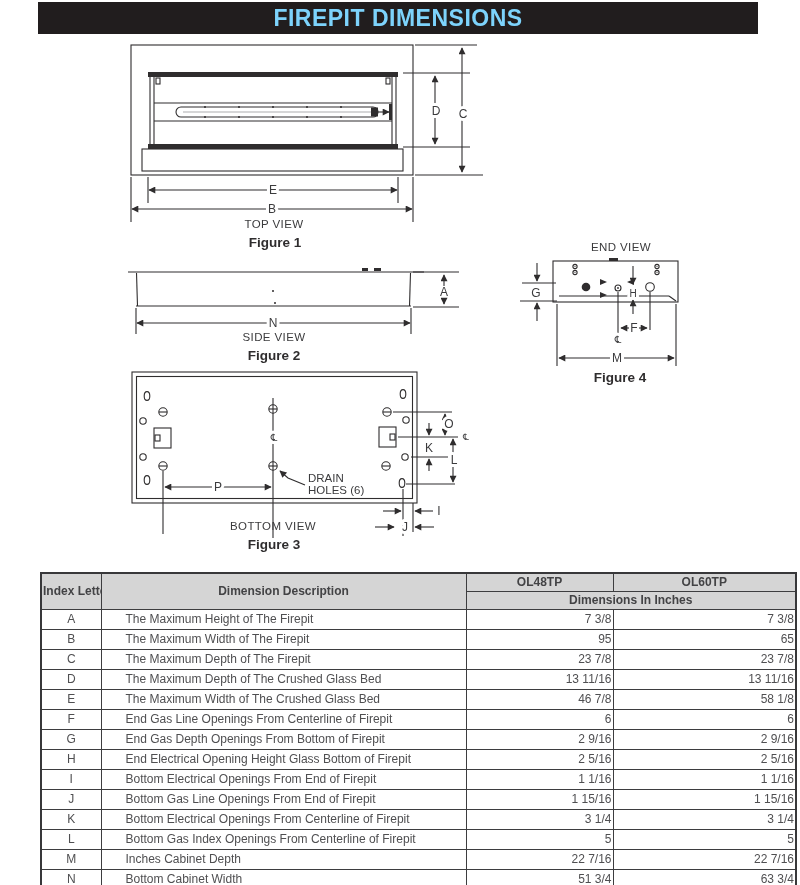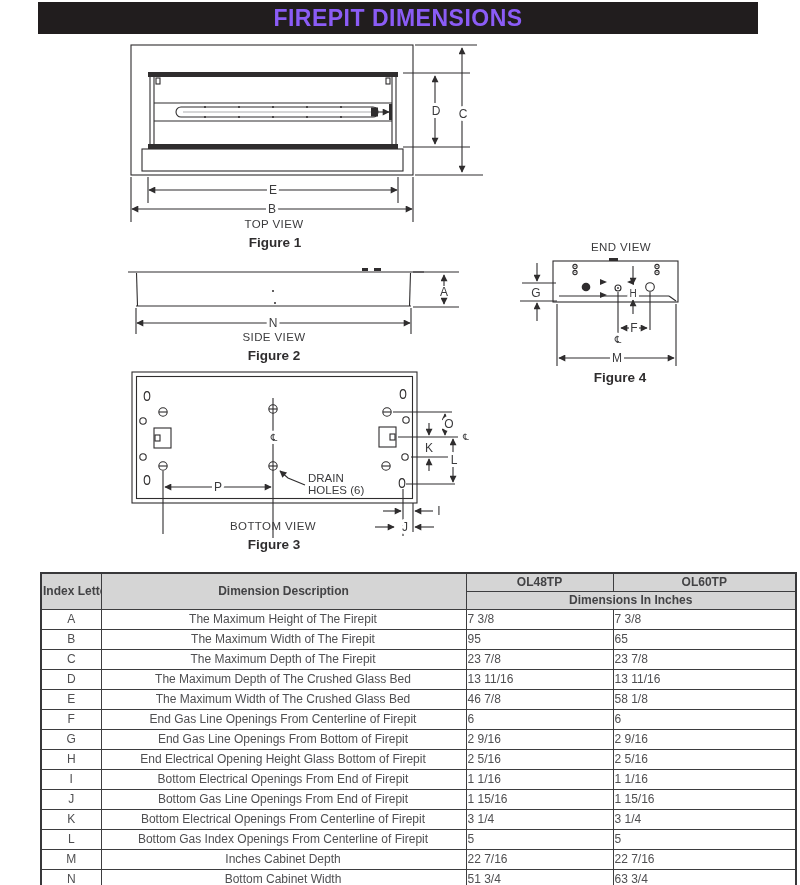--- a/index.html
+++ b/index.html
@@ -1,41 +1,41 @@
 <!DOCTYPE html>
 <html><head>
 <meta charset="utf-8">
 <style>
   html,body{margin:0;padding:0;background:#fff;}
   .page{position:relative;width:800px;height:885px;overflow:hidden;background:#fff;
         font-family:"Liberation Sans","DejaVu Sans",sans-serif;}
   .title-bar{position:absolute;left:38px;top:2px;width:720px;height:32px;background:#211d1e;
              display:flex;align-items:center;justify-content:center;}
-  .title-bar span{color:#8b5cf6;font-size:23px;font-weight:bold;letter-spacing:.5px;}
+  .title-bar span{color:#7dd3fc;font-size:23px;font-weight:bold;letter-spacing:.5px;}
   svg.diagram{position:absolute;left:0;top:0;width:800px;height:570px;}
   svg text{font-family:"Liberation Sans","DejaVu Sans",sans-serif;}
   .d{stroke:#2f2d2e;fill:none;stroke-width:1.1;}
   .f{fill:#2f2d2e;stroke:none;}
   .t{fill:#3b3b3d;font-size:12px;text-anchor:middle;}
   .halo{paint-order:stroke;stroke:#fff;stroke-width:6px;stroke-linejoin:round;}
   .view{font-size:11.5px;letter-spacing:.4px;}
   .cap{font-size:13.5px;font-weight:bold;fill:#2f2d2e;}
   .small{font-size:10px;}
   .tiny{font-size:9px;}
   .note{font-size:11.5px;text-anchor:start;}
   table.dims{position:absolute;left:40px;top:572px;width:755px;border-collapse:collapse;
              table-layout:fixed;font-size:12px;color:#4f4f51;border:2px solid #38383a;}
   table.dims th,table.dims td{border:1.5px solid #3d3d3f;overflow:hidden;white-space:nowrap;}
   table.dims thead th{background:#d5d5d5;font-weight:bold;font-size:12px;color:#434345;}
   th.hidx{white-space:pre-line;line-height:1.25;}
   tr.hrow{height:18px;}
   tr.r{height:20px;}
   td.lt{text-align:center;}
-  td.de{text-align:center;padding-left:0;}
-  td.va{text-align:left;}
+  td.de{text-align:left;padding-left:24px;}
+  td.va{text-align:right;}
 </style>
 </head>
 <body>
 
 <div class="page">
 
   <div class="title-bar">
     <span>FIREPIT DIMENSIONS</span>
   </div>
 
@@ -325,21 +325,21 @@
           <td class="va">58 1/8</td>
         </tr>
       <tr class="r">
           <td class="lt">F</td>
           <td class="de">End Gas Line Openings From Centerline of Firepit</td>
           <td class="va">6</td>
           <td class="va">6</td>
         </tr>
       <tr class="r">
           <td class="lt">G</td>
-          <td class="de">End Gas Line Openings From Bottom of Firepit</td>
+          <td class="de">End Gas Depth Openings From Bottom of Firepit</td>
           <td class="va">2 9/16</td>
           <td class="va">2 9/16</td>
         </tr>
       <tr class="r">
           <td class="lt">H</td>
           <td class="de">End Electrical Opening Height Glass Bottom of Firepit</td>
           <td class="va">2 5/16</td>
           <td class="va">2 5/16</td>
         </tr>
       <tr class="r">

